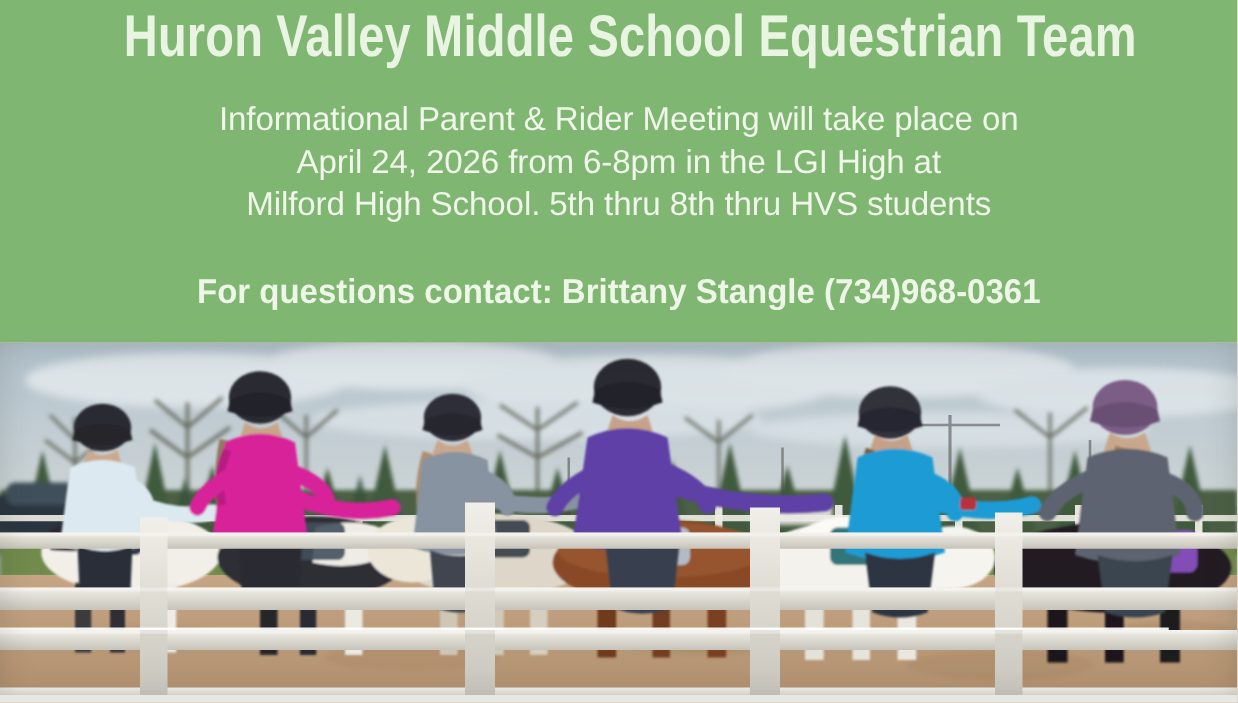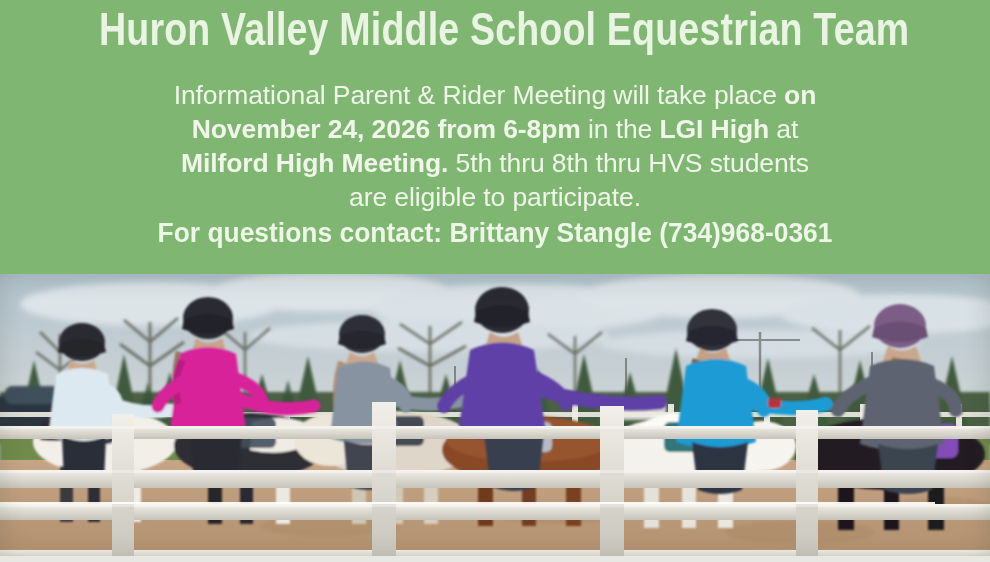--- a/index.html
+++ b/index.html
@@ -15,21 +15,21 @@
     font-family:"Liberation Sans Narrow","Liberation Sans",sans-serif;
     font-weight:700;font-size:47px;line-height:54px;letter-spacing:0.2px;
     color:#eaf4e3;transform:scaleX(.80);transform-origin:50% 50%;white-space:nowrap;
   }
 
   .body-block{position:absolute;left:0;top:78px;width:990px;text-align:center;}
   .bline{
     display:block;color:#f0f6ea;font-size:26.5px;line-height:34px;font-weight:400;
     letter-spacing:-0.1px;white-space:nowrap;
   }
-  .bline b{font-weight:700;}
+  .bline b{font-weight:400;}
   .contact{
     position:absolute;left:0;top:216px;width:990px;text-align:center;
     font-family:"Liberation Sans Narrow","Liberation Sans",sans-serif;
     font-weight:700;font-size:27.5px;line-height:34px;color:#eef6e7;
     transform:scaleX(.96);transform-origin:50% 50%;white-space:nowrap;
   }
 
   
   .photo{position:absolute;left:0;top:274px;width:990px;height:288px;overflow:hidden;background:#a8b6bd;}
   .photo svg{display:block;width:990px;height:288px;}
@@ -43,23 +43,22 @@
 <body>
 
 <div id="poster">
 
   <div class="band">
     <div class="band-inner">
       <div class="title">Huron Valley Middle School Equestrian Team</div>
 
       <div class="body-block">
         <span class="bline"><span>Informational Parent &amp; Rider Meeting will take place </span><b>on</b></span>
-        <span class="bline"><b>November 24, 2026 from 6-8pm</b><span> in the </span><b>LGI High</b><span> at</span></span>
-        <span class="bline"><b>Milford High Meeting.</b><span> 5th thru 8th thru HVS students</span></span>
-        <span class="bline"><span>are eligible to participate.</span></span>
+        <span class="bline"><b>April 24, 2026 from 6-8pm</b><span> in the </span><b>LGI High</b><span> at</span></span>
+        <span class="bline"><b>Milford High School.</b><span> 5th thru 8th thru HVS students</span></span>
       </div>
 
       <div class="contact">For questions contact: Brittany Stangle (734)968-0361</div>
     </div>
   </div>
 
   <div class="photo">
     <svg viewBox="0 0 990 288" preserveAspectRatio="none">
       <defs>
         <linearGradient id="skyG" x1="0" y1="0" x2="0" y2="1">

